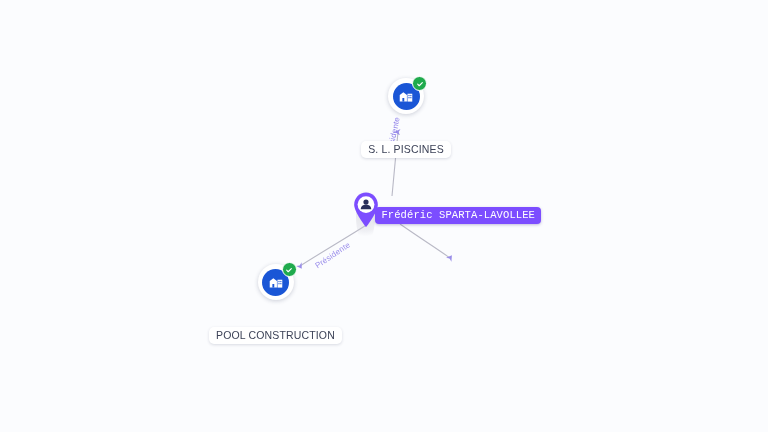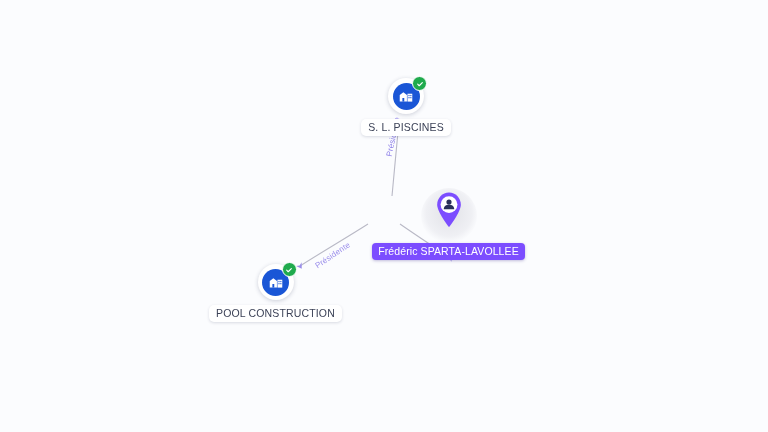--- a/index.html
+++ b/index.html
@@ -18,20 +18,21 @@
     position:absolute;left:0;top:0;
     width:768px;height:432px;
     pointer-events:none;
   }
 
   
   .node{
     position:absolute;
     display:flex;flex-direction:column;align-items:center;
     cursor:pointer;
+    gap:22px;
   }
   .node-badge-wrap{position:relative;width:36px;height:36px;}
 
   
   .company-avatar{
     width:36px;height:36px;border-radius:50%;
     background:#ffffff;
     box-shadow:0 1px 4px rgba(35,45,80,.22);
     display:flex;align-items:center;justify-content:center;
   }
@@ -57,23 +58,24 @@
     font-size:10.5px;
     color:#3c4257;
     letter-spacing:.15px;
     white-space:nowrap;
     box-shadow:0 1px 3px rgba(35,45,80,.16);
   }
 
   
   #person-node{
     position:absolute;
-    display:flex;flex-direction:column;align-items:center;
+    display:flex;flex-direction:row;align-items:center;
     cursor:pointer;
     z-index:5;
+    font-family:Liberation Mono, monospace;
   }
   .pin-halo{
     position:relative;
     width:56px;height:56px;border-radius:50%;
     background:radial-gradient(circle at 50% 45%, rgba(190,190,200,.42) 0%, rgba(205,205,215,.26) 55%, rgba(235,235,242,0) 72%);
     display:flex;align-items:flex-start;justify-content:center;
   }
   .pin{
     position:absolute;left:50%;top:3px;transform:translateX(-50%);
     width:37px;height:37px;

